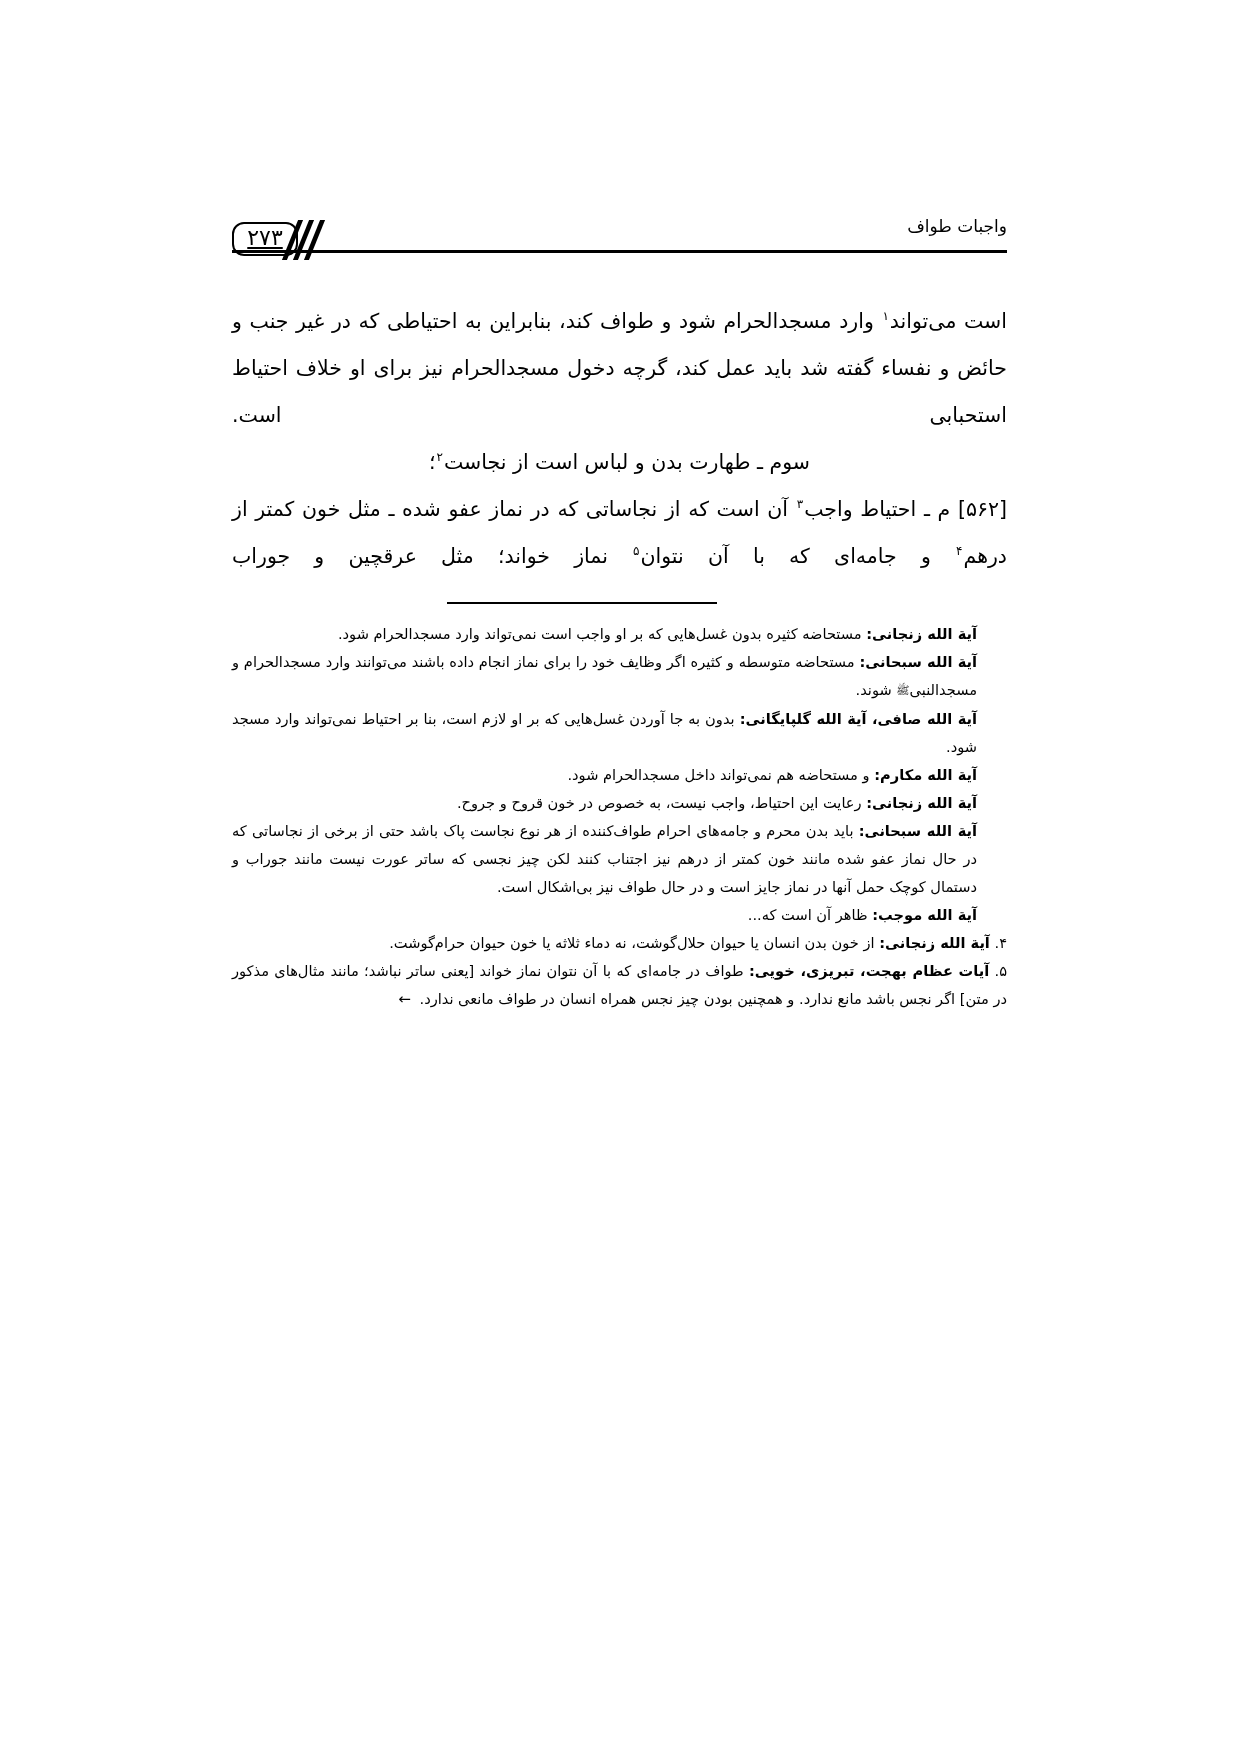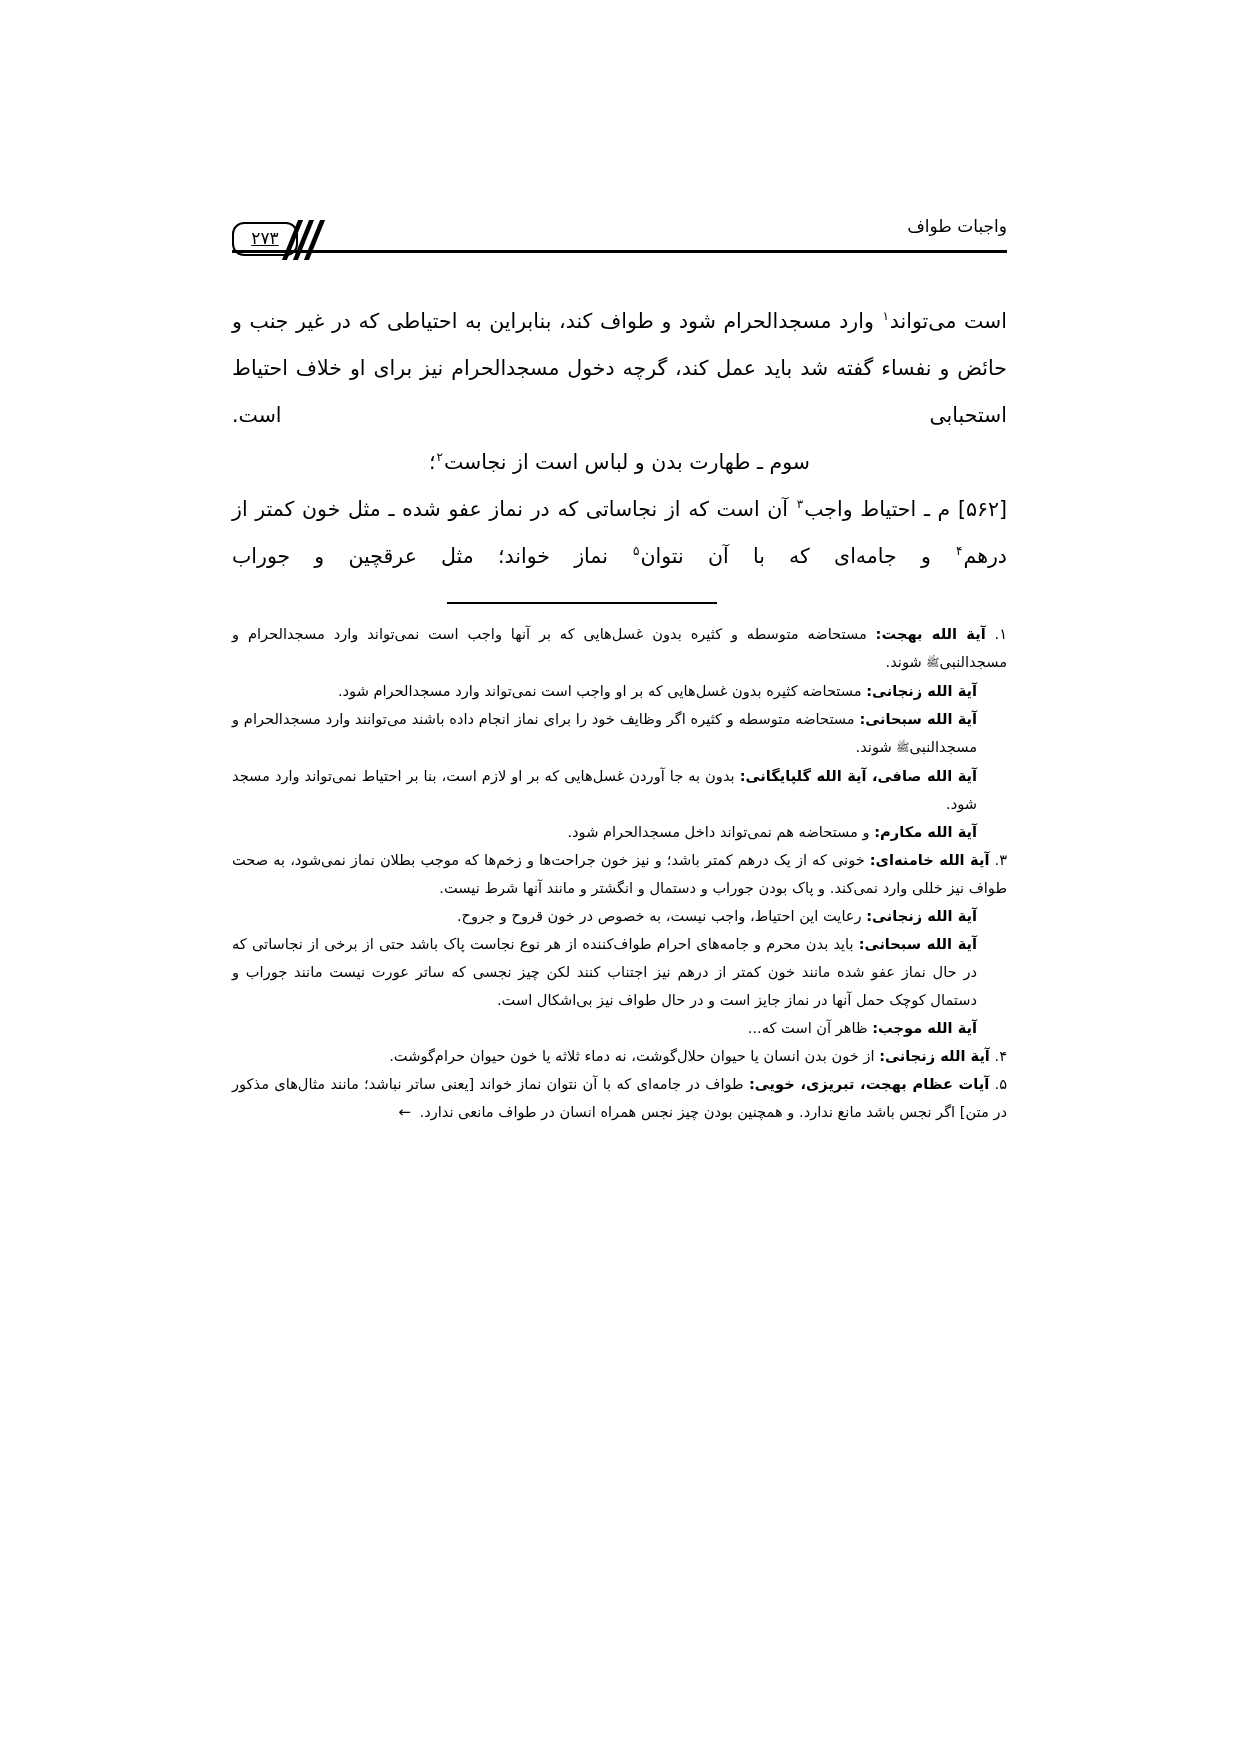--- a/index.html
+++ b/index.html
@@ -51,21 +51,21 @@
     width: 66px;
     height: 34px;
     border: 2.2px solid #000;
     border-radius: 12px 12px 12px 12px;
     box-sizing: border-box;
     display: flex;
     align-items: center;
     justify-content: center;
   }
   .folio-num {
-    font-size: 17px;
+    font-size: 22px;
     line-height: 1;
     padding-bottom: 2px;
     direction: rtl;
     text-decoration: underline;
   }
   .folio-slashes {
     position: absolute;
     left: 56px;
     top: 6px;
     width: 40px;
@@ -182,42 +182,34 @@
       <div class="body-para">
         <span>[۵۶۲] م ـ احتیاط واجب</span><sup class="fn">۳</sup><span> آن است که از نجاساتی که در نماز عفو شده ـ مثل خون کمتر از درهم</span><sup class="fn">۴</sup><span> و جامه‌ای که با آن نتوان</span><sup class="fn">۵</sup><span> نماز خواند؛ مثل عرقچین و جوراب</span>
       </div>
 
     </div>
 
     <div class="fn-rule"></div>
 
     <div class="footnotes">
 
-      <div class="fn-item">
-        <span class="fn-marker">۱.</span>
-        <span class="fn-authority">آیة الله بهجت:</span><span class="fn-text"> مستحاضه متوسطه و کثیره بدون غسل‌هایی که بر آنها واجب است نمی‌تواند وارد مسجدالحرام و مسجدالنبی</span><span class="salutation">ﷺ</span><span class="fn-text"> شوند.</span>
-      </div>
       <div class="fn-item indent">
         <span class="fn-authority">آیة الله زنجانی:</span><span class="fn-text"> مستحاضه کثیره بدون غسل‌هایی که بر او واجب است نمی‌تواند وارد مسجدالحرام شود.</span>
       </div>
       <div class="fn-item indent">
         <span class="fn-authority">آیة الله سبحانی:</span><span class="fn-text"> مستحاضه متوسطه و کثیره اگر وظایف خود را برای نماز انجام داده باشند می‌توانند وارد مسجدالحرام و مسجدالنبی</span><span class="salutation">ﷺ</span><span class="fn-text"> شوند.</span>
       </div>
       <div class="fn-item indent">
         <span class="fn-authority">آیة الله صافی، آیة الله گلپایگانی:</span><span class="fn-text"> بدون به جا آوردن غسل‌هایی که بر او لازم است، بنا بر احتیاط نمی‌تواند وارد مسجد شود.</span>
       </div>
       <div class="fn-item indent">
         <span class="fn-authority">آیة الله مکارم:</span><span class="fn-text"> و مستحاضه هم نمی‌تواند داخل مسجدالحرام شود.</span>
       </div>
 
 
-      <div class="fn-item">
-        <span class="fn-marker">۳.</span>
-        <span class="fn-authority">آیة الله خامنه‌ای:</span><span class="fn-text"> خونی که از یک درهم کمتر باشد؛ و نیز خون جراحت‌ها و زخم‌ها که موجب بطلان نماز نمی‌شود، به صحت طواف نیز خللی وارد نمی‌کند. و پاک بودن جوراب و دستمال و انگشتر و مانند آنها شرط نیست.</span>
-      </div>
       <div class="fn-item indent">
         <span class="fn-authority">آیة الله زنجانی:</span><span class="fn-text"> رعایت این احتیاط، واجب نیست، به خصوص در خون قروح و جروح.</span>
       </div>
       <div class="fn-item indent">
         <span class="fn-authority">آیة الله سبحانی:</span><span class="fn-text"> باید بدن محرم و جامه‌های احرام طواف‌کننده از هر نوع نجاست پاک باشد حتی از برخی از نجاساتی که در حال نماز عفو شده مانند خون کمتر از درهم نیز اجتناب کنند لکن چیز نجسی که ساتر عورت نیست مانند جوراب و دستمال کوچک حمل آنها در نماز جایز است و در حال طواف نیز بی‌اشکال است.</span>
       </div>
       <div class="fn-item indent">
         <span class="fn-authority">آیة الله موجب:</span><span class="fn-text"> ظاهر آن است که...</span>
       </div>
 

